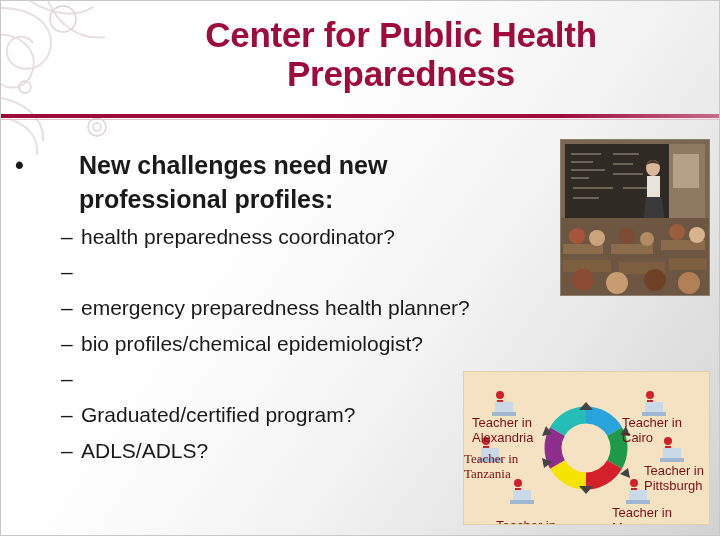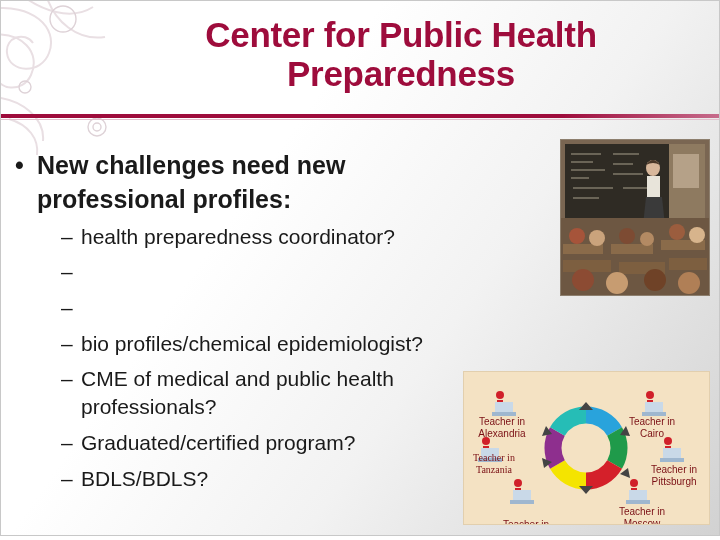--- a/index.html
+++ b/index.html
@@ -90,20 +90,21 @@
   .bullet-l1 .dot {
     width: 22px;
     flex: 0 0 22px;
     color: #1a1a1a;
     font-size: 25px;
     line-height: 1.35;
   }
   .bullet-l1 .txt {
     flex: 1;
     max-width: 400px;
+    margin-left: 42px;
   }
   .sublist {
     margin: 6px 0 0 0;
     padding: 0;
   }
   .bullet-l2 {
     display: flex;
     align-items: flex-start;
     font-size: 21px;
     color: #1a1a1a;
@@ -139,23 +140,22 @@
     top: 370px;
     width: 245px;
     height: 152px;
     background: #f4e2c3;
     border: 1px solid #e2cfae;
     overflow: hidden;
   }
   .diagram svg { display: block; }
   .diagram .lbl {
     position: absolute;
-    font-size: 10px;
+    font-size: 13px;
     color: #7a0f14;
-    text-align: center;
     line-height: 1.15;
     width: 60px;
   }
 </style>
 </head>
 <body>
 
 <div class="slide">
 
   <div class="swirls">
@@ -196,40 +196,40 @@
         <span class="dash">–</span>
         <span class="txt">health preparedness  coordinator?</span>
       </div>
 
       <div class="bullet-l2">
         <span class="dash">–</span>
       </div>
 
       <div class="bullet-l2">
         <span class="dash">–</span>
+        <span class="txt">emergency preparedness  health planner?</span>
       </div>
 
       <div class="bullet-l2">
         <span class="dash">–</span>
         <span class="txt">bio profiles/chemical epidemiologist?</span>
       </div>
 
       <div class="bullet-l2">
         <span class="dash">–</span>
-        <span class="txt">CME of medical and public health professionals?</span>
       </div>
 
       <div class="bullet-l2">
         <span class="dash">–</span>
         <span class="txt">Graduated/certified program?</span>
       </div>
 
       <div class="bullet-l2">
         <span class="dash">–</span>
-        <span class="txt">BDLS/BDLS?</span>
+        <span class="txt">ADLS/ADLS?</span>
       </div>
 
     </div>
   </div>
 
   <div class="photo-classroom">
     <svg width="148" height="155" viewBox="0 0 148 155">
       <rect x="0" y="0" width="148" height="155" fill="#7a6652"></rect>
 
       <rect x="4" y="4" width="104" height="74" fill="#2f2b24"></rect>

